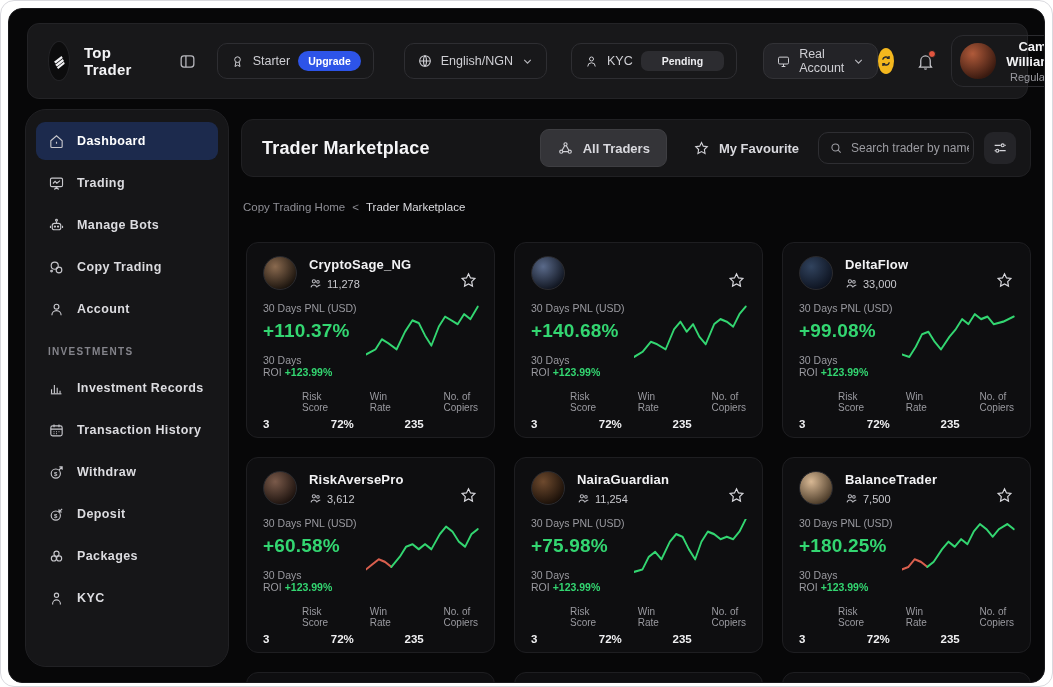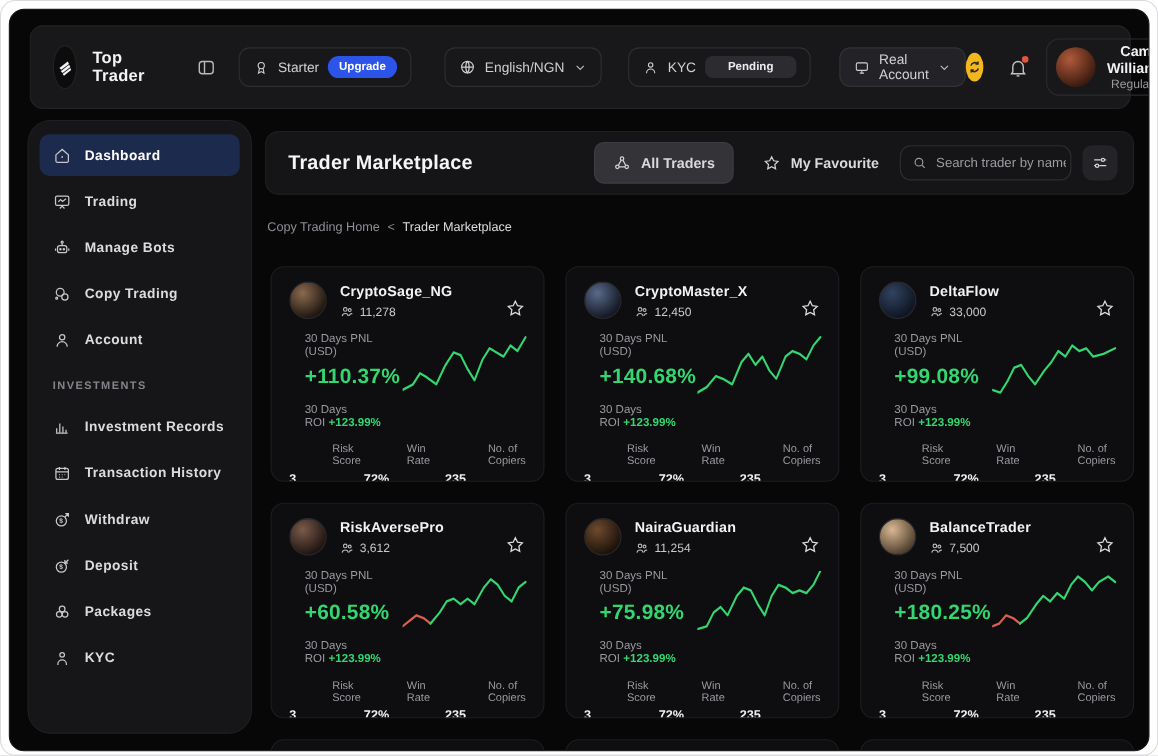--- a/index.html
+++ b/index.html
@@ -61,21 +61,21 @@
   .grid { position:absolute; left:5px; top:123px; width:785px; display:grid; grid-template-columns:repeat(3, 1fr); gap:19px; grid-auto-rows:196px; }
   .card { background:#0e0e10; border:1px solid #1e1e21; border-radius:12px; padding:13px 16px 12px; position:relative; overflow:hidden; }
   .card-head { display:flex; align-items:flex-end; }
   .card .avatar { width:34px; height:34px; border:1px solid #2a2a2e; }
   .card-id { margin-left:12px; }
   .trader-name { color:#f2f2f4; font-size:13px; font-weight:bold; letter-spacing:.2px; }
   .followers { display:flex; align-items:center; gap:5px; color:#c9c9ce; font-size:11px; margin-top:5px; }
   .followers .icon { color:#b9b9bf; display:flex; }
   .fav-star { margin-left:auto; color:#d9d9de; cursor:pointer; display:flex; }
   .card-mid { display:flex; margin-top:12px; }
-  .pnl-col { flex:1;margin-left:14px; }
+  .pnl-col { flex:1; }
   .pnl-label { color:#9a9aa0; font-size:10.5px; }
   .pnl-value { color:#33d671; font-size:19px; font-weight:bold; margin-top:6px; letter-spacing:.2px; }
   .roi-line { margin-top:12px; font-size:10.5px; color:#9a9aa0; }
   .roi-value { color:#33d671; font-weight:bold; margin-left:3px; }
   .spark { width:116px; height:58px; margin:2px -4px 0 0; flex:none; }
   .stats-row { display:flex; margin-top:13px; }
   .stat { }
   .stat-1 { width:34%; }
   .stat-2 { width:37%; }
   .stat-3 { flex:1; }
@@ -405,34 +405,20 @@
             </div>
       <div class="stat stat-3">
               <div class="stat-label">No. of Copiers</div>
               <div class="stat-value">235</div>
             </div>
     </div>
     </div>
         <div class="card">
           <div class="card-head">
       <span class="avatar" style="background:radial-gradient(circle at 35% 30%, #5a6a8a, #101520 78%);"></span>
-      <span class="card-id">
-        <div class="trader-name">CryptoMaster_X</div>
-        <div class="followers">
-          <span class="icon">
-                  <svg width="13" height="13" viewBox="0 0 24 24" fill="none" stroke="currentColor" stroke-width="1.9">
-                    <circle cx="9" cy="8" r="3"></circle>
-                    <path d="M3.8 19a5.3 5.3 0 0 1 10.4 0"></path>
-                    <circle cx="16.5" cy="9" r="2.4"></circle>
-                    <path d="M15.5 18.6a4.6 4.6 0 0 1 5.4-3.4"></path>
-                  </svg>
-                </span>
-          <span>12,450</span>
-              </div>
-      </span>
       <span class="fav-star">
         <svg width="19" height="19" viewBox="0 0 24 24" fill="none" stroke="currentColor" stroke-width="1.5">
                 <path d="M12 3.6l2.5 5.1 5.6.8-4.05 3.95.95 5.6L12 16.4l-5 2.65.95-5.6L3.9 9.5l5.6-.8z"></path>
               </svg>
       </span>
           </div>
     <div class="card-mid">
       <div class="pnl-col">
         <div class="pnl-label">30 Days PNL (USD)</div>
         <div class="pnl-value">+140.68%</div>

